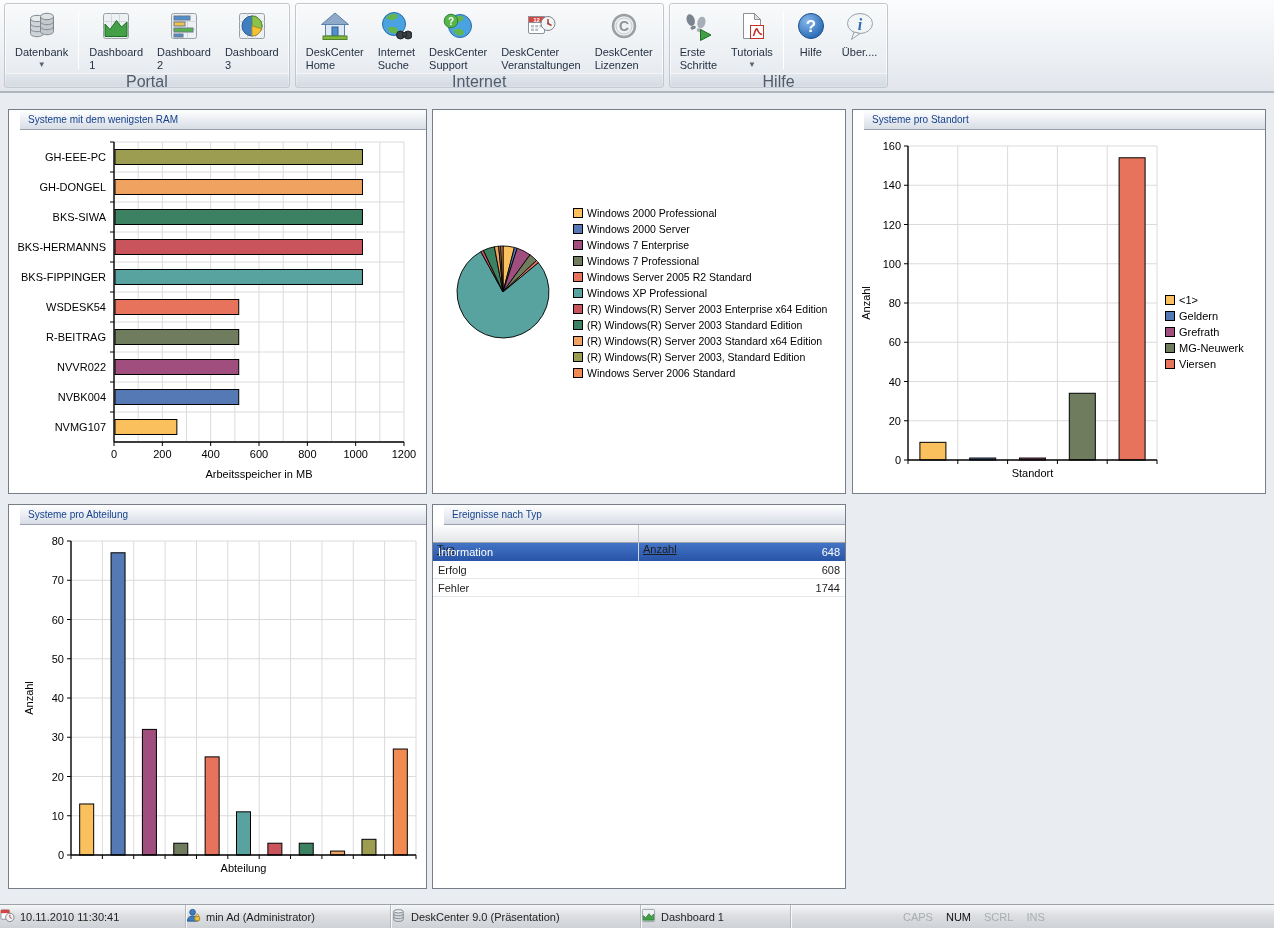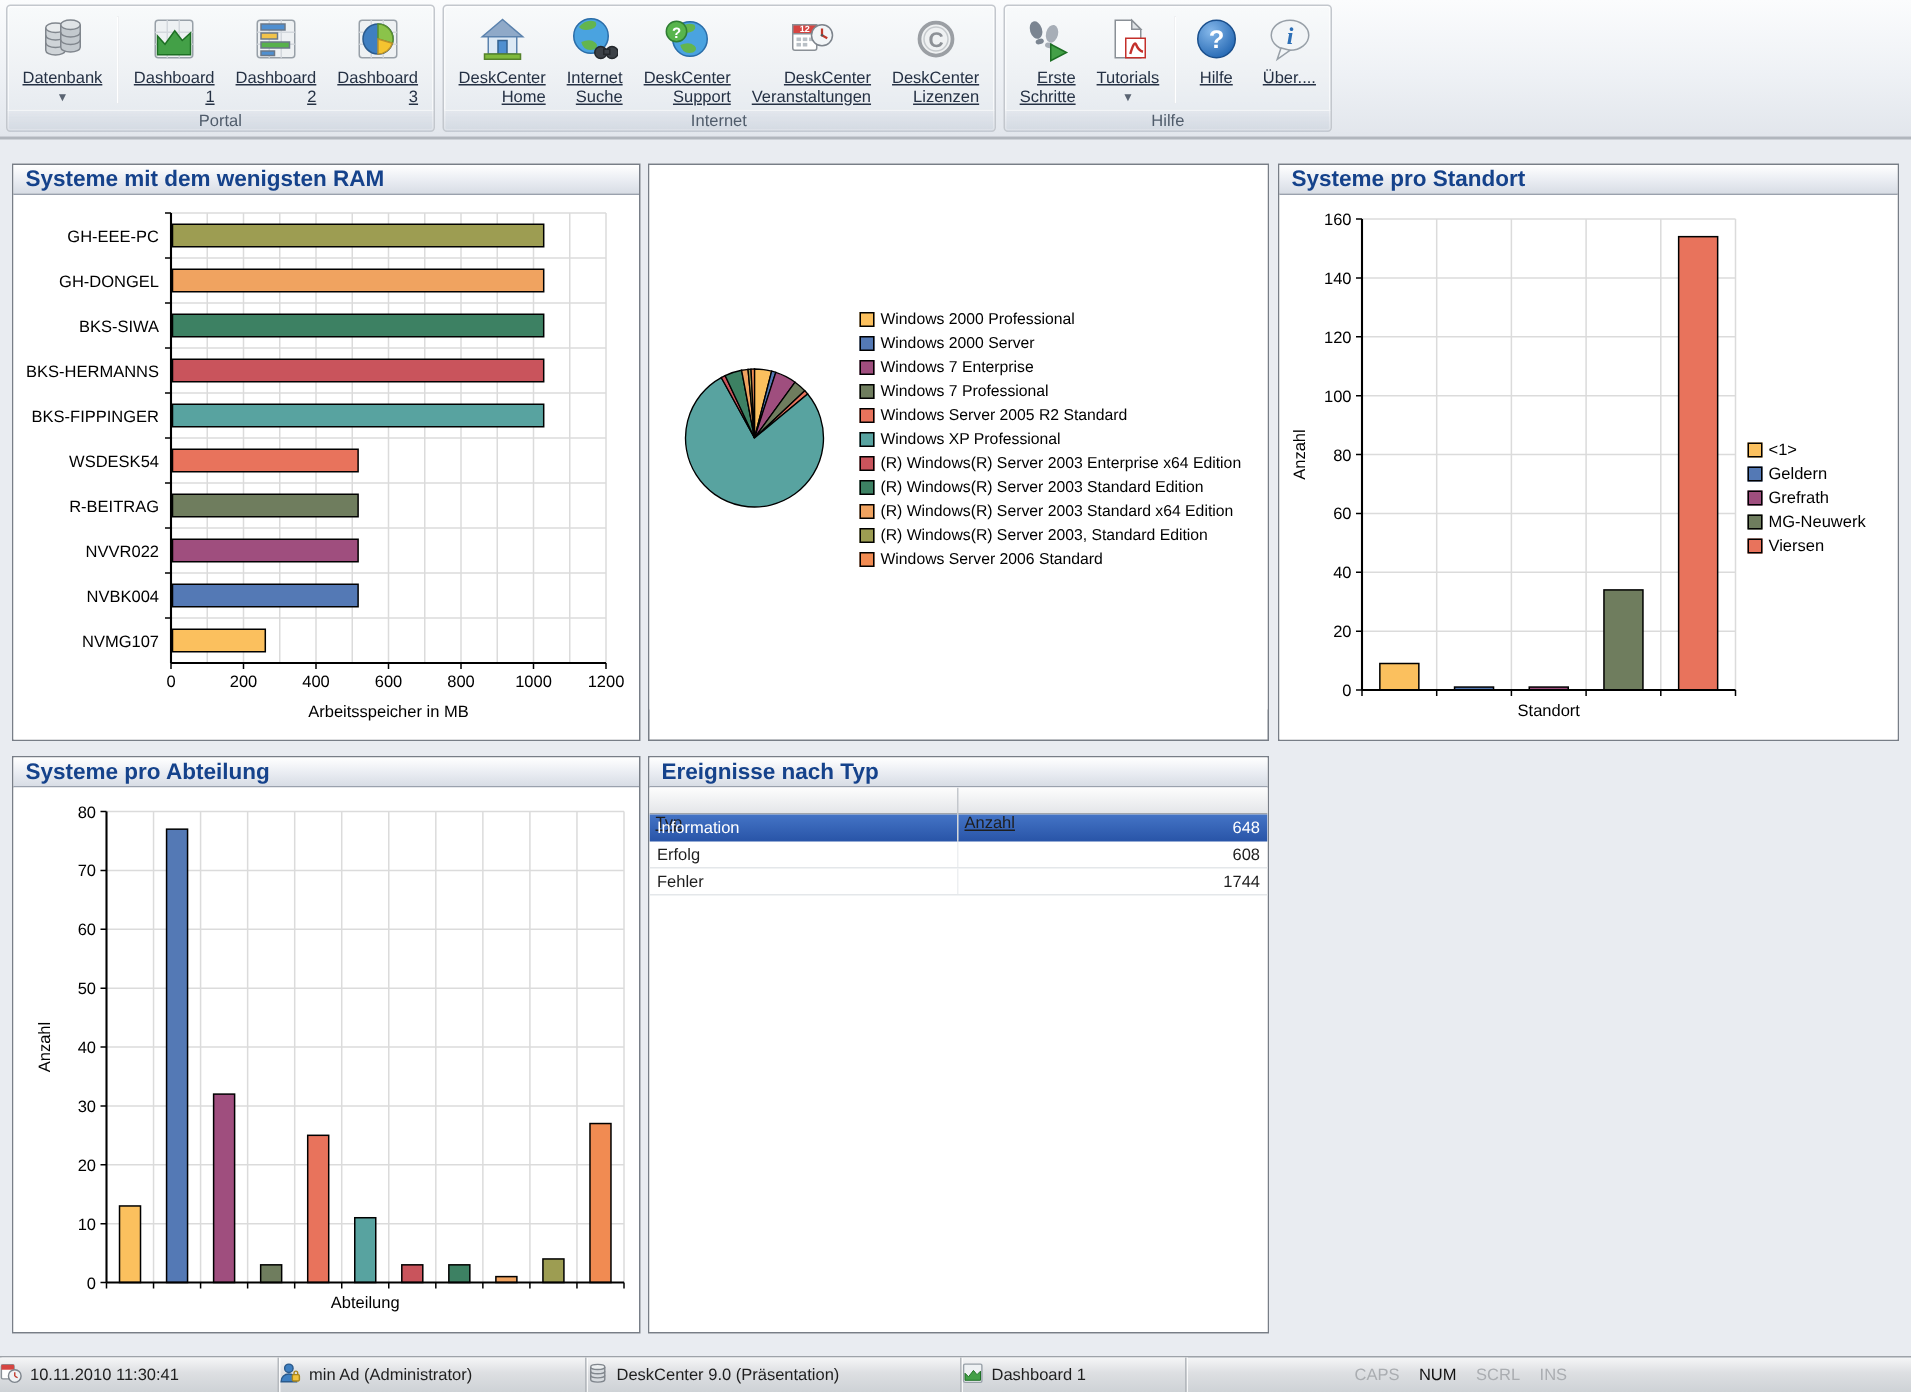--- a/index.html
+++ b/index.html
@@ -21,36 +21,36 @@
     display:flex; flex-direction:column;
     background:linear-gradient(#f8fafb,#eef1f4 55%,#e3e8ee);
     box-shadow:inset 0 0 0 1px rgba(255,255,255,.65);
   }
   .rbuttons { flex:1; display:flex; align-items:flex-start; padding:3px 3px 0 3px; }
   .rbtn {
     display:flex; flex-direction:column; align-items:center;
     padding:2px 7px 1px; border-radius:3px; min-height:64px; cursor:default;
   }
   .rbtn .icon { width:34px; height:34px; display:flex; align-items:center; justify-content:center; }
-  .rlabel { font-size:11px; color:#253144; text-align:right; white-space:pre-line; line-height:13px; margin-top:3px;text-decoration:underline; }
+  .rlabel { font-size:11px; color:#253144; text-align:left; white-space:pre-line; line-height:13px; margin-top:3px; }
   .drop-arrow { font-size:8px; color:#5a6472; line-height:8px; margin-top:2px; }
   .vsep { width:1px; background:#c6cad0; border-right:1px solid #ffffff; height:58px; margin:4px 3px 0 3px; align-self:flex-start; }
   .rgroup-label {
-    height:15px; font-size:11px; color:#505c6b; text-align:center; line-height:15px;
+    height:15px; font-size:16px; color:#505c6b; text-align:center; line-height:15px;
     background:linear-gradient(rgba(214,219,228,.25),rgba(198,205,216,.55));
     border-top:1px solid rgba(255,255,255,.7); border-radius:0 0 3px 3px;
   }
   
   .content { position:absolute; top:96px; bottom:24px; left:0; right:0; background:#E9ECF1; }
   .panel { position:absolute; border:1px solid #787E87; background:#fff; }
   .panel-header {
     height:20px; line-height:19px; padding-left:8px;
     background:linear-gradient(#ffffff,#e9ecf2 55%,#d8dde5);
     border-bottom:1px solid #9aa1ad;
-    font-weight:bold; font-size:15px; color:#15428B;
+    font-weight:normal; font-size:10px; color:#15428B;margin-left:11px;
   }
   .panel-body { position:relative; height:363px; background:#fff; overflow:hidden; }
   .panel-body svg { display:block; }
   #p0 { left:8px;   top:13px;  width:419px; height:385px; }
   #p1 { left:432px; top:13px;  width:414px; height:385px; }
   #p2 { left:852px; top:13px;  width:414px; height:385px; }
   #p3 { left:8px;   top:408px; width:419px; height:385px; }
   #p4 { left:432px; top:408px; width:414px; height:385px; }
   
   .chart-legend { position:absolute; font-size:11px; color:#000; }

